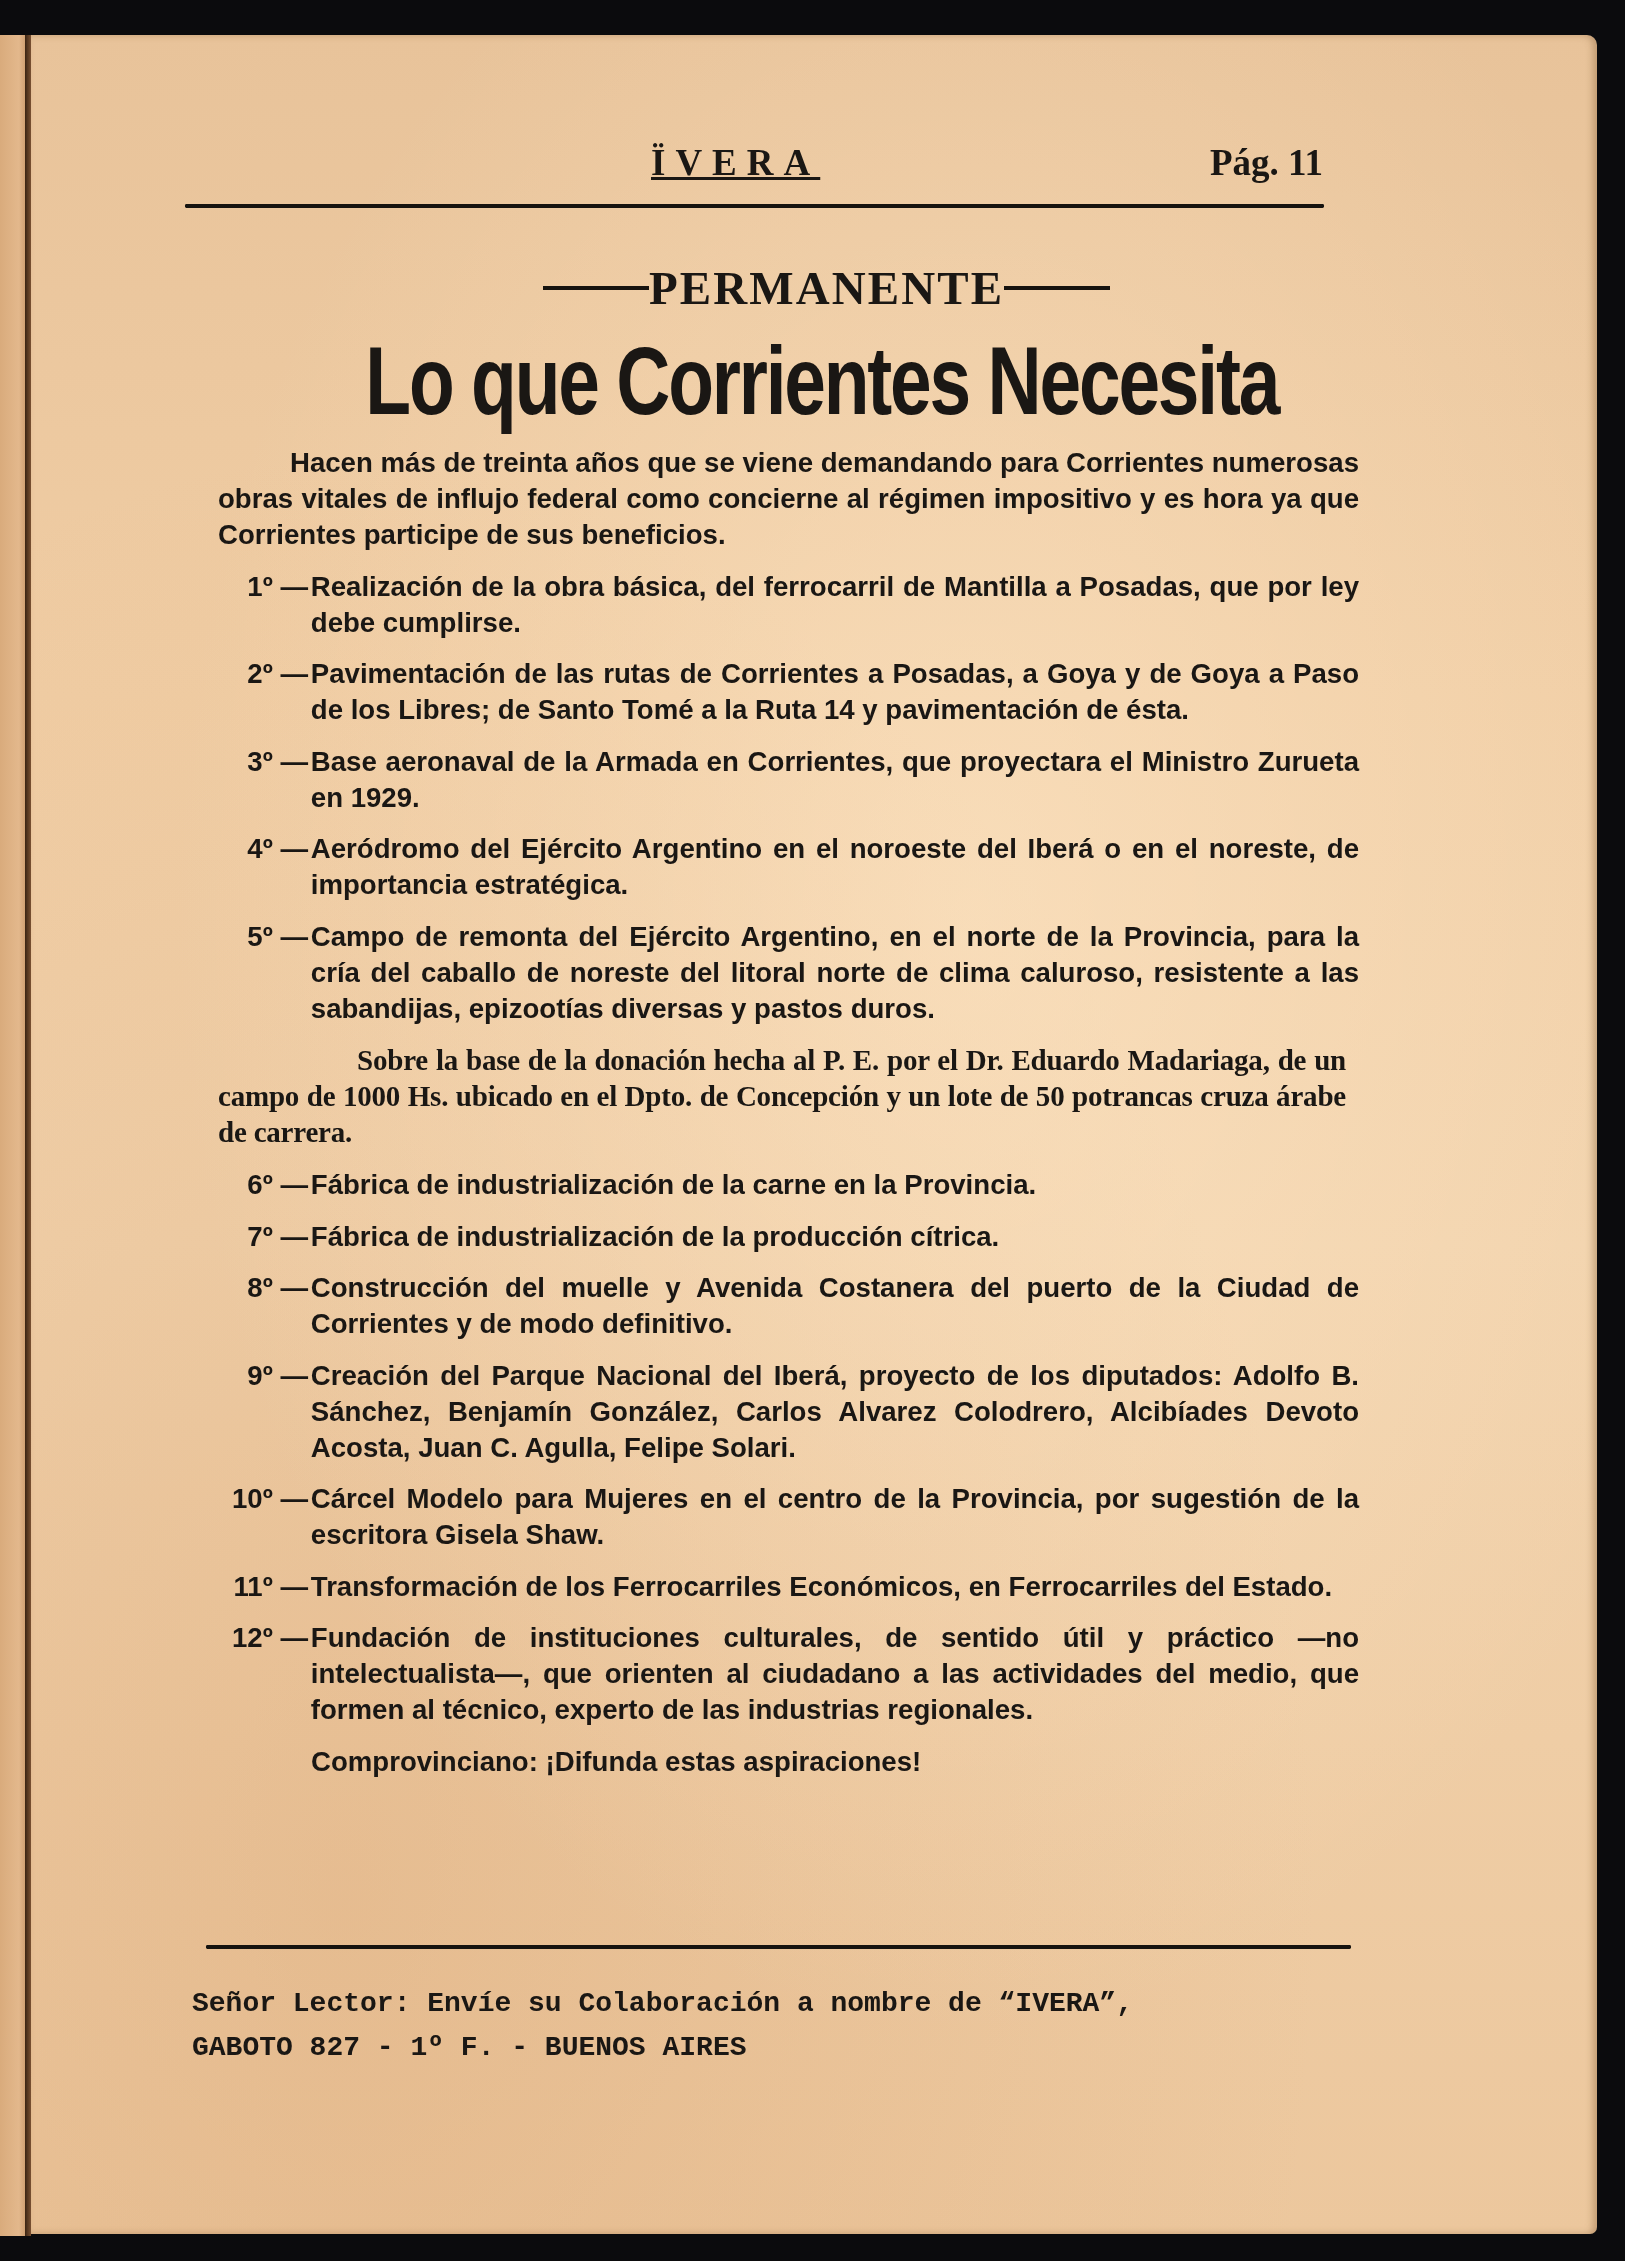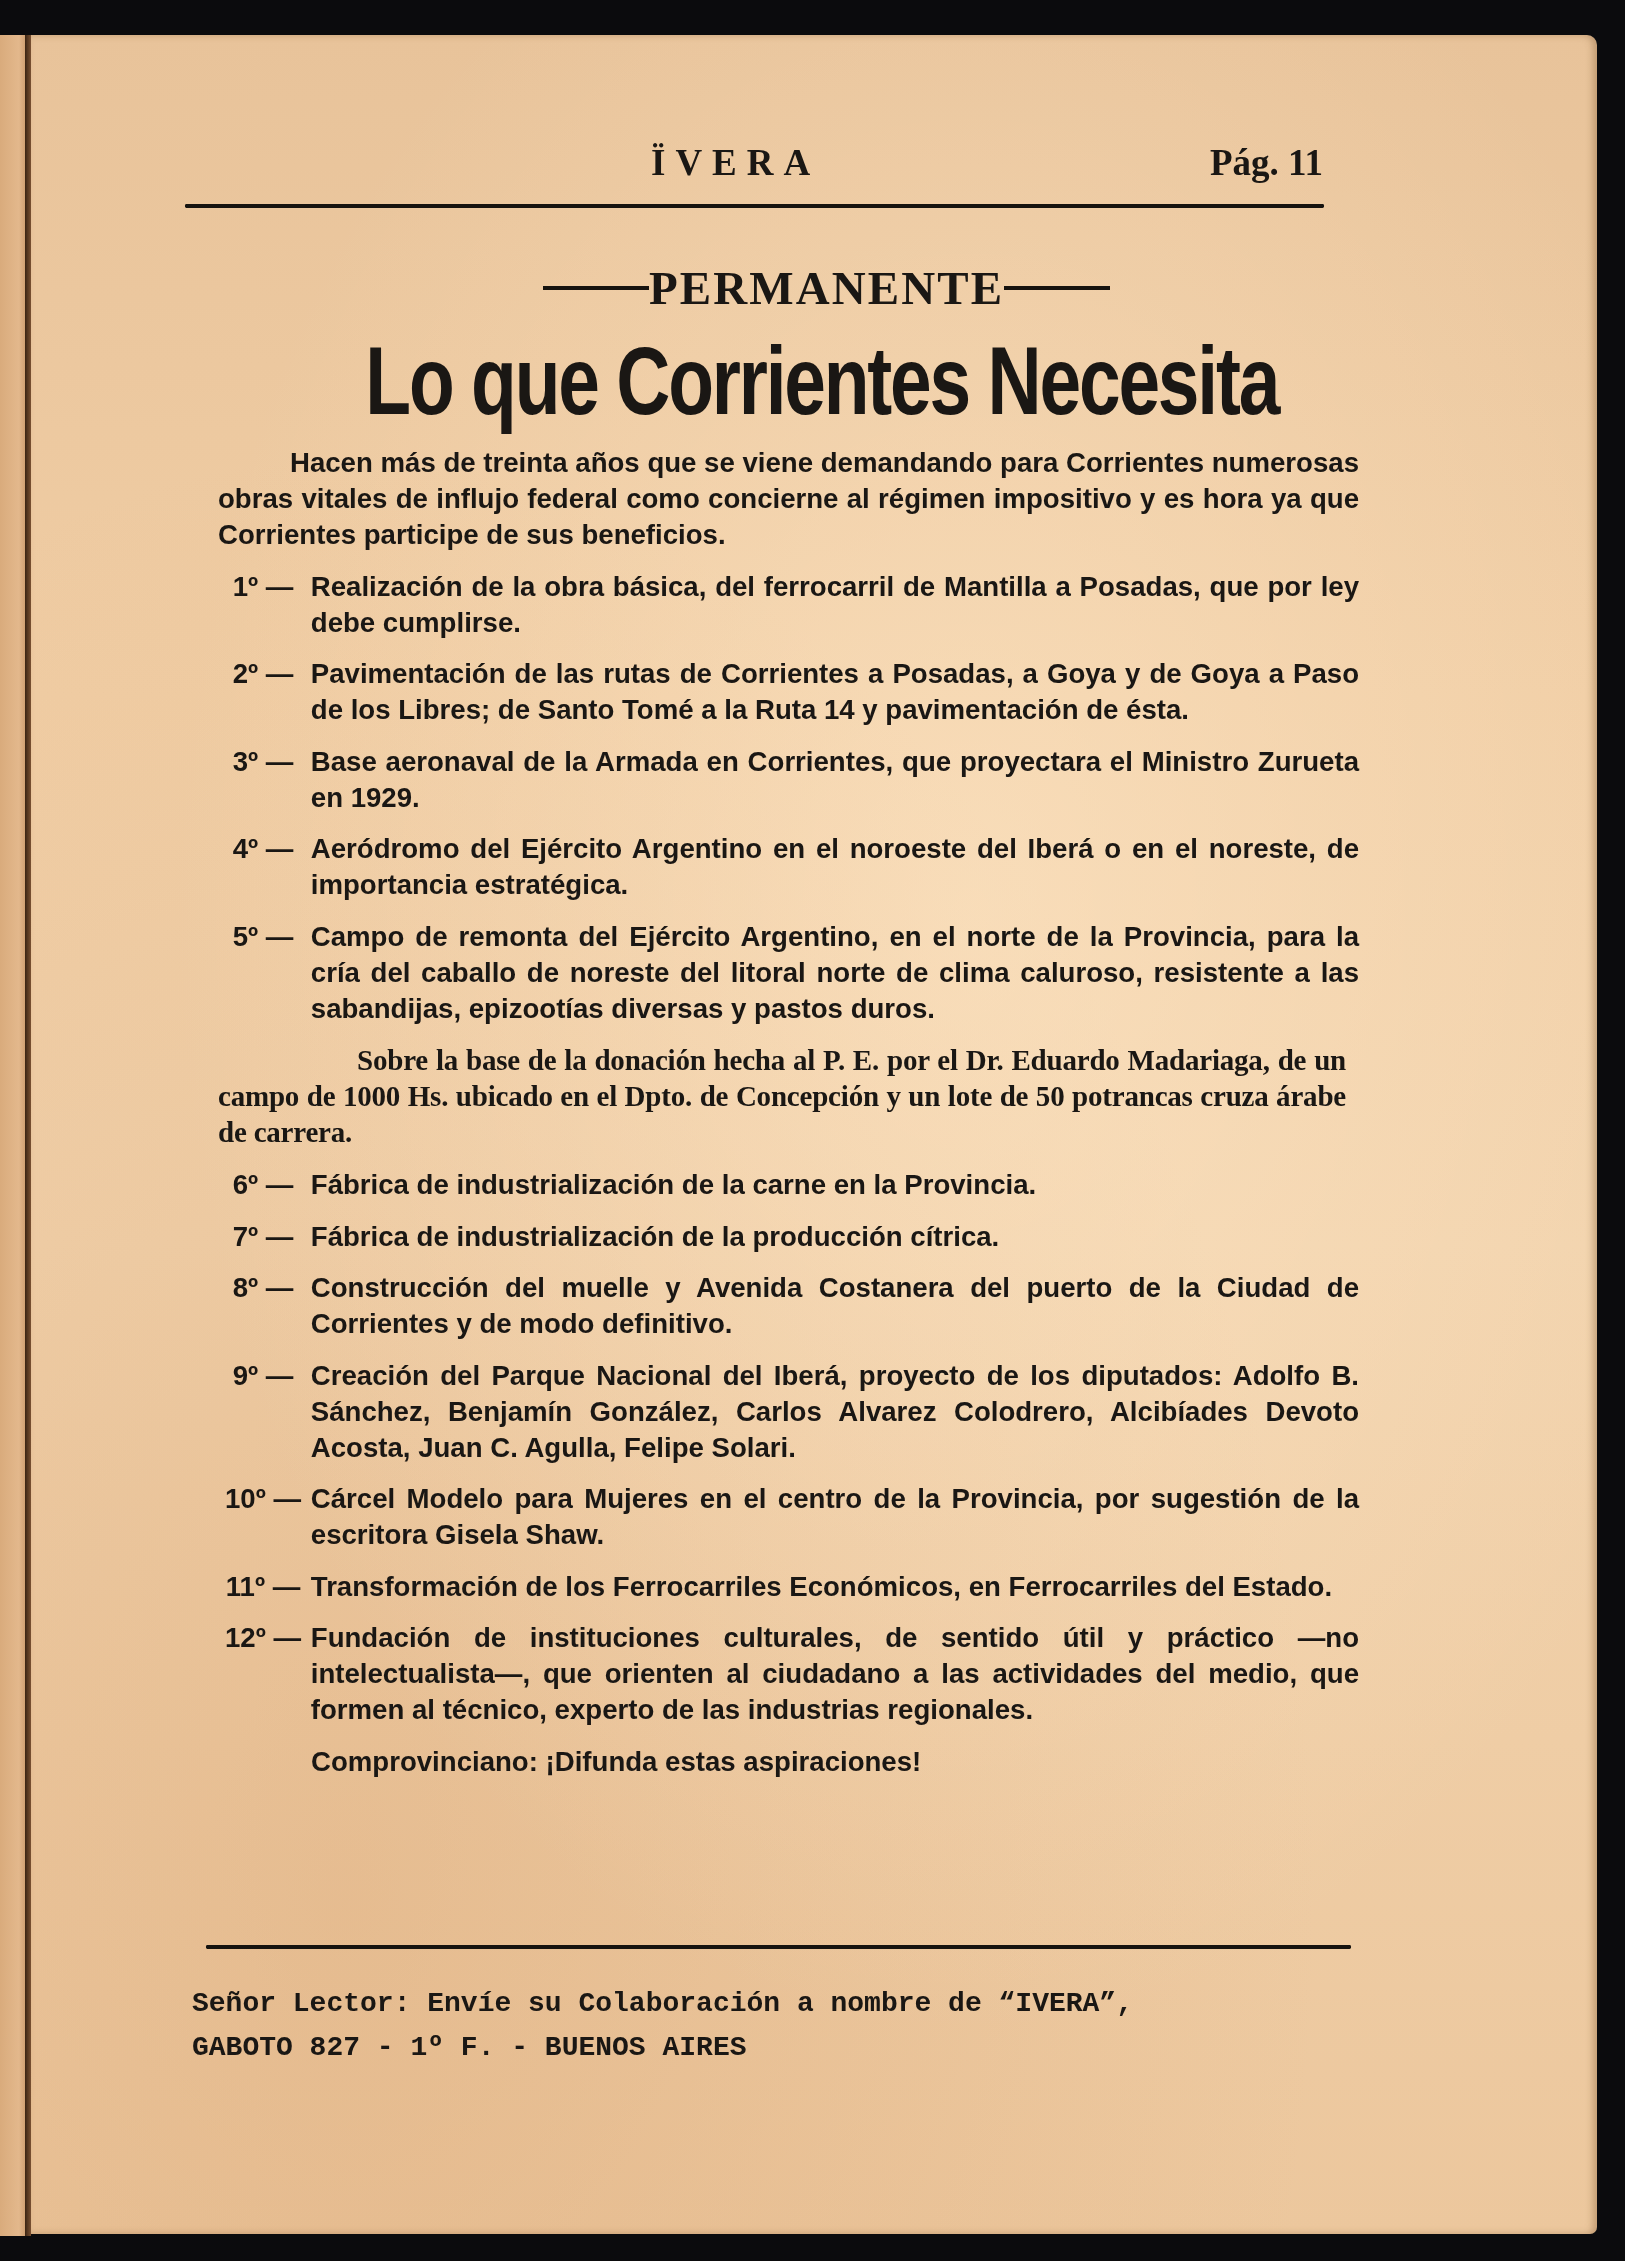--- a/index.html
+++ b/index.html
@@ -28,21 +28,21 @@
     border-bottom-right-radius: 7px;
     box-shadow: inset -4.2px 0 7px rgba(120,80,40,0.35);
   }
 
   .running-head {
     position: absolute; left: 185px; top: 141px; width: 1138px; height: 57px;
   }
   .journal-name {
     position: absolute; left: 466px; top: 0;
     font-family: "Liberation Serif", serif; font-weight: bold;
-    font-size: 37px; letter-spacing: 10px;
+    font-size: 37px; letter-spacing: 10px; text-decoration: underline;
   }
   .page-number {
     position: absolute; right: 0; top: 0;
     font-family: "Liberation Serif", serif; font-weight: bold;
     font-size: 37px;
   }
   .rule-top {
     position: absolute; left: 185px; top: 204px; width: 1139px; height: 3.5px;
     background: #16130f; border-radius: 1.4px;
   }
@@ -71,21 +71,21 @@
   }
 
   .body {
     position: absolute; left: 218px; top: 445px; width: 1141px;
     font-family: "Liberation Sans", sans-serif; font-weight: bold;
     font-size: 27.6px; line-height: 36px;
     text-align: justify;
   }
   .intro { text-indent: 72px; margin: 0 0 15.5px 0; }
   .item { display: flex; margin: 0 0 15.5px 0; }
-  .item .num { width: 90px; flex: none; text-align: center; padding-right: 0; white-space: nowrap; }
+  .item .num { width: 90px; flex: none; text-align: right; padding-right: 0; white-space: nowrap; }
   .item .text { flex: 1; text-align: justify; padding-left: 2.8px; }
   .serif-note {
     font-family: "Liberation Serif", serif; font-weight: bold;
     font-size: 29px; line-height: 36px; text-indent: 139px;
     margin: 0 13px 17px 0; text-align: justify; letter-spacing: -0.2px;
   }
   .closing { padding-left: 93px; margin: 0; }
 
   .rule-bottom {
     position: absolute; left: 206px; top: 1945px; width: 1145px; height: 3.5px;

